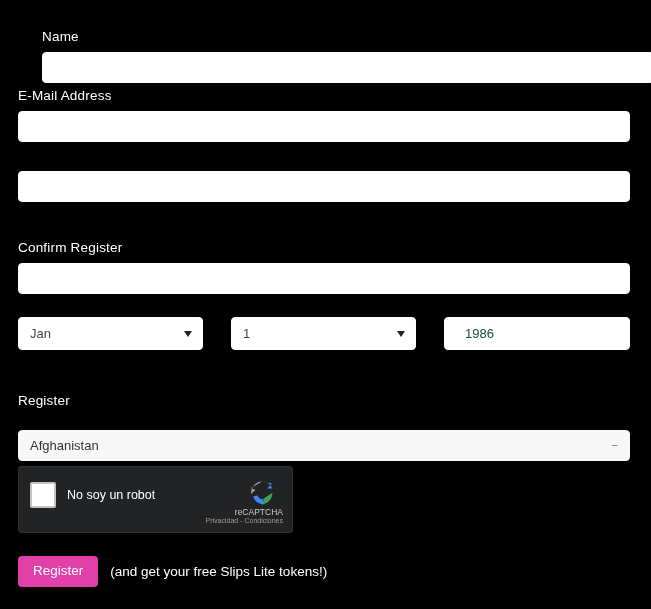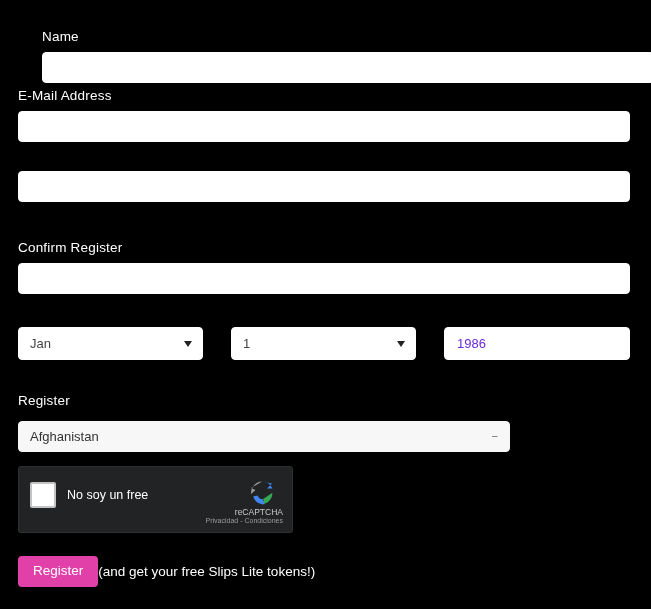--- a/index.html
+++ b/index.html
@@ -38,21 +38,21 @@
     border: 1px solid #ffffff;
     border-radius: 4px;
     margin-top: 7px;
     font-size: 13px;
     color: #333333;
     padding: 0 8px;
     display: block;
   }
   .dob-row {
     position: relative;
-    margin-top: 11px;
+    margin-top: 1px;
     width: 512px;
     height: 33px;
   }
   .select-box {
     position: absolute;
     box-sizing: border-box;
     height: 33px;
     background: #ffffff;
     border: 1px solid #ffffff;
     border-radius: 4px;
@@ -66,41 +66,41 @@
   .year-box {
     position: absolute;
     left: 426px;
     width: 186px;
     box-sizing: border-box;
     height: 33px;
     background: #ffffff;
     border: 1px solid #ffffff;
     border-radius: 4px;
     font-size: 13px;
-    color: #6d28d9;
-    padding-left: 12px;
+    color: #14532d;
+    padding-left: 20px;
     line-height: 31px;
   }
   .caret-dark {
     position: absolute;
     right: 10px;
     top: 13px;
     width: 0; height: 0;
     border-left: 4.5px solid transparent;
     border-right: 4.5px solid transparent;
     border-top: 6px solid #222222;
   }
   .country-box {
     box-sizing: border-box;
-    width: 492px;
+    width: 612px;
     height: 31px;
     background: #f7f7f7;
     border: 1px solid #f7f7f7;
     border-radius: 4px;
-    margin-top: 12px;
+    margin-top: 21px;
     font-size: 13px;
     color: #333333;
     padding-left: 11px;
     line-height: 29px;
     position: relative;
   }
   .country-arrow {
     position: absolute;
     right: 11px;
     top: 0;
@@ -181,20 +181,21 @@
     border-radius: 4px;
     color: #ffffff;
     font-size: 13.5px;
     font-family: "Liberation Sans", sans-serif;
     padding: 8px 15px 9px 15px;
     cursor: pointer;
     line-height: 14px;
     text-align: right;
   }
   .register-note {
+    margin-left: 12px;
     font-size: 13.5px;
     color: #ffffff;
   }
 </style>
 </head>
 <body>
 
 <div class="form">
 
   <div class="field" style="top:29px;margin-left:24px;">
@@ -236,21 +237,21 @@
     <div class="label">Register</div>
     <div class="country-box">
       <span>Afghanistan</span>
       <span class="country-arrow">−</span>
     </div>
   </div>
 
   <div class="recaptcha">
     <div class="rc-inner">
       <div class="rc-check"></div>
-      <div class="rc-text">No soy un free</div>
+      <div class="rc-text">No soy un robot</div>
       <div class="rc-logo">
         <svg width="34" height="34" viewBox="0 0 34 34">
           <path d="M17 5.5 A11.5 11.5 0 0 1 27.5 12.5 L22 12.5 L27 7.5 Z" fill="#4285f4"></path>
           <path d="M26.8 13.5 A11.5 11.5 0 0 1 20 28 L21 22.5 L16.5 26.5 Z" fill="#34a853" transform="rotate(18 17 17)"></path>
           <path d="M17 5.5 A11.5 11.5 0 0 0 6 18 L10.5 14 L6 12 Z" fill="#9e9e9e"></path>
           <circle cx="17" cy="17" r="5.2" fill="#ffffff" opacity="0.0"></circle>
           <path d="M11.5 17 a5.5 5.5 0 0 1 11 0 a5.5 5.5 0 0 1 -11 0" fill="none" stroke="#ffffff" stroke-width="0"></path>
           <path d="M8.2 20.5 A10.5 10.5 0 0 0 19.5 28.2 L17.5 23.2 A6 6 0 0 1 12.6 19.4 Z" fill="#4285f4"></path>
         </svg>
       </div>

